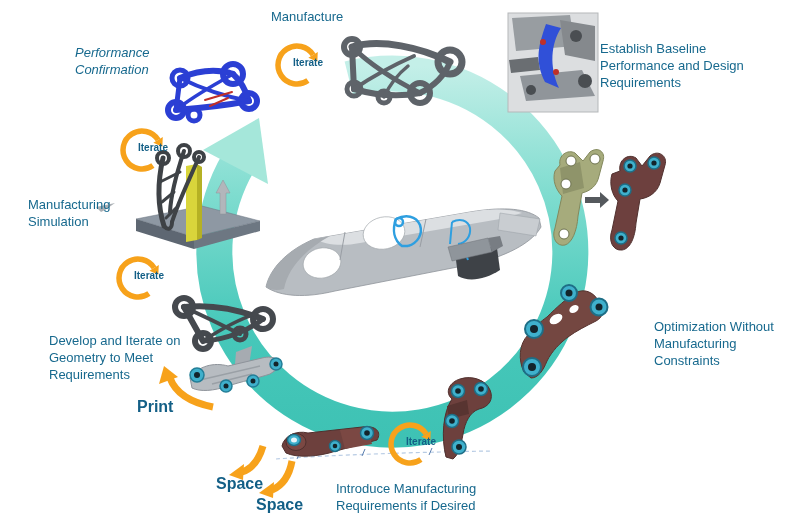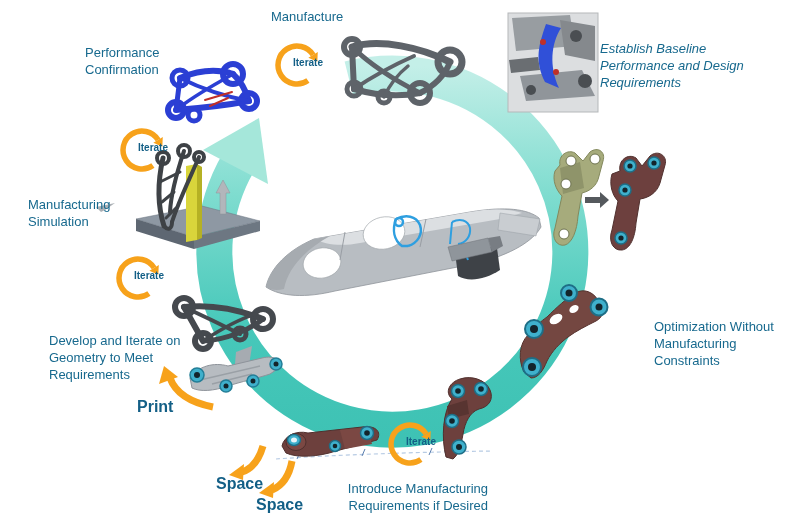--- a/index.html
+++ b/index.html
@@ -2,21 +2,21 @@
 <html><head>
 <meta charset="utf-8">
 <style>
   html,body{margin:0;padding:0;background:#ffffff;}
   #stage{position:relative;width:800px;height:520px;background:#fff;overflow:hidden;
          font-family:"Liberation Sans",sans-serif;}
   #gfx{position:absolute;left:0;top:0;}
   .lbl{position:absolute;font-size:13px;line-height:17px;color:#17698E;
        white-space:pre-line;}
   .lbl.bold{font-weight:bold;color:#135F86;font-size:16px;}
-  .lbl.center{text-align:right;}
+  .lbl.center{text-align:left;}
   .iterate-badge{position:absolute;width:52px;height:52px;}
   .iterate-badge svg{position:absolute;left:0;top:0;}
   .iterate-badge span{position:absolute;left:0;top:19px;width:52px;text-align:right;
        font-size:10px;font-weight:bold;color:#135F86;}
 </style>
 </head>
 <body>
 
 <div id="stage">
 
@@ -221,23 +221,23 @@
       <path d="M263,446 Q257,467 242,472" fill="none" stroke="#F7A21B" stroke-width="7"></path>
       <polygon points="229,475 244,464 243,480" fill="#F7A21B"></polygon>
     </g>
     <g>
       <path d="M292,461 Q288,483 272,490" fill="none" stroke="#F7A21B" stroke-width="7"></path>
       <polygon points="259,493 274,482 273,498" fill="#F7A21B"></polygon>
     </g>
   </svg>
 
   <div class="lbl" style="left:271px;top:8px;">Manufacture</div>
-  <div class="lbl" style="left:85px;top:44px;">Performance
+  <div class="lbl" style="left:75px;top:44px;font-style:italic;">Performance
 Confirmation</div>
-  <div class="lbl" style="left:600px;top:40px;font-style:italic;">Establish Baseline
+  <div class="lbl" style="left:600px;top:40px;">Establish Baseline
 Performance and Design
 Requirements</div>
   <div class="lbl" style="left:654px;top:318px;">Optimization Without
 Manufacturing
 Constraints</div>
   <div class="lbl center" style="left:336px;top:480px;width:152px;">Introduce Manufacturing
 Requirements if Desired</div>
   <div class="lbl" style="left:13px;top:332px;margin-left:36px;">Develop and Iterate on
 Geometry to Meet
 Requirements</div>

